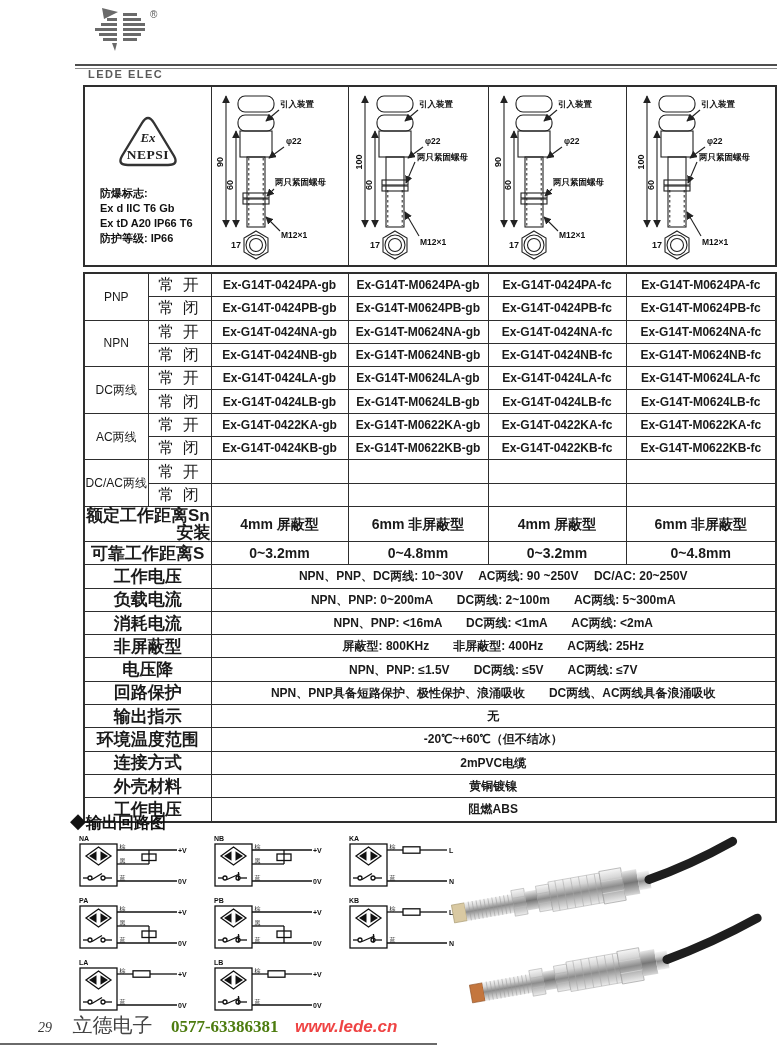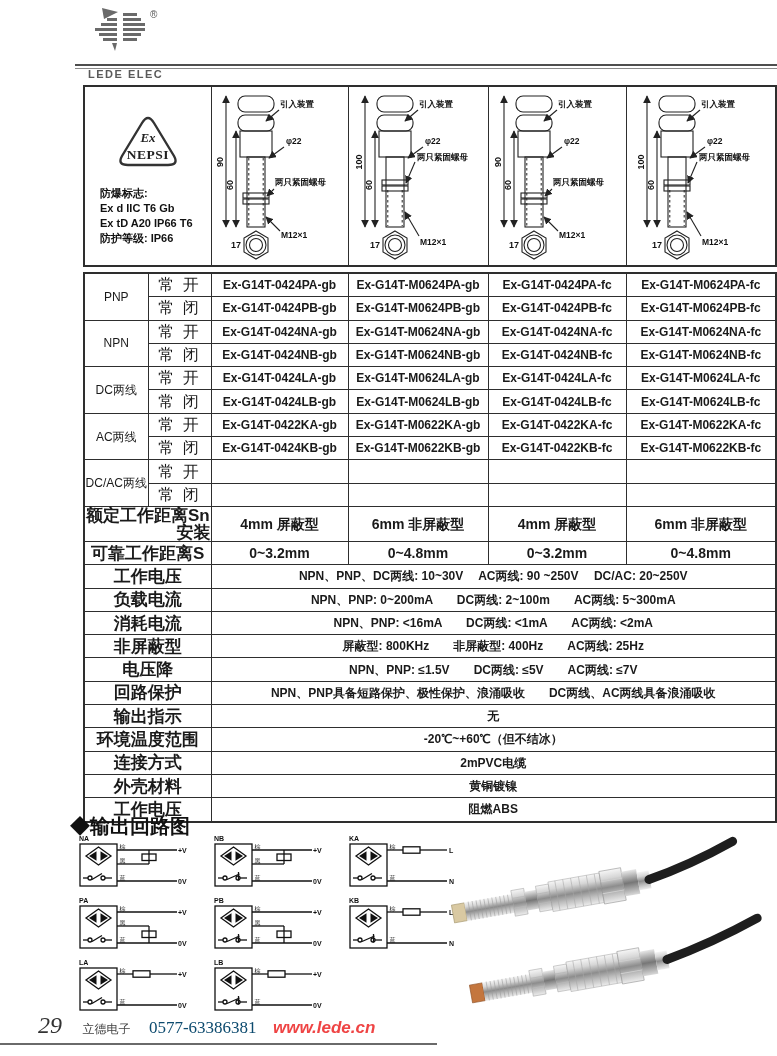--- a/index.html
+++ b/index.html
@@ -36,35 +36,35 @@
   
   .cert-cell-inner { padding-top:8px; }
   .cert-lines { text-align:left; padding-left:15px; margin-top:16px; font-size:11px; font-weight:700; line-height:15px; color:#111; }
   
   .draw-svg { display:block; margin:2px auto 0 auto; }
   .dw { stroke:#222; stroke-width:1.1; fill:none; }
   .dwt { font-size:8.5px; fill:#111; font-weight:700; }
   .dwd { font-size:9px; fill:#111; font-weight:700; }
   
   .ckt-heading { position:absolute; left:70px; top:813px; font-family:"Liberation Serif", serif;
-    font-size:20px; font-weight:700; color:#111;text-align:right; }
+    font-size:16px; font-weight:700; color:#111;text-align:right; }
   .ckt-grid { position:absolute; left:79px; top:834px; display:grid;
     grid-template-columns:repeat(3,108px); grid-column-gap:27px; grid-row-gap:5px; }
   .ckt-id { font-size:7px; font-weight:bold; color:#111; height:9px; line-height:9px; }
   .cw { stroke:#111; stroke-width:1.3; fill:none; }
   .cwf { fill:#111; stroke:none; }
   .wl { font-size:6px; fill:#111; }
   .tl { font-size:7px; font-weight:bold; fill:#111; }
   
   .photo-wrap { position:absolute; left:425px; top:828px; width:350px; height:205px; }
   
   .footer { position:absolute; left:38px; top:1012px; white-space:nowrap; }
-  .footer .pg { font-family:"Liberation Serif", serif; font-style:italic; font-size:24px; color:#333; margin-right:16px; }
-  .footer .co { font-size:12px; color:#444; margin-right:14px; }
-  .footer .ph { font-family:"Liberation Serif", serif; font-size:17px; color:#0c4a6e; margin-right:12px; }
+  .footer .pg { font-family:"Liberation Serif", serif; font-style:italic; font-size:14px; color:#333; margin-right:16px; }
+  .footer .co { font-size:20px; color:#444; margin-right:14px; }
+  .footer .ph { font-family:"Liberation Serif", serif; font-size:17px; color:#4d7c0f; margin-right:12px;font-weight:bold; }
   .footer .ste { font-style:italic; font-weight:bold; font-size:17px; color:#ef4444; text-decoration:none; }
   .foot-rule { position:absolute; left:0; top:1043px; width:437px; border-top:2px solid #6a6a6a; }
 </style>
 </head>
 <body>
 
 <div class="page">
 
   <svg width="0" height="0" style="position:absolute" aria-hidden="true">
     <defs>

